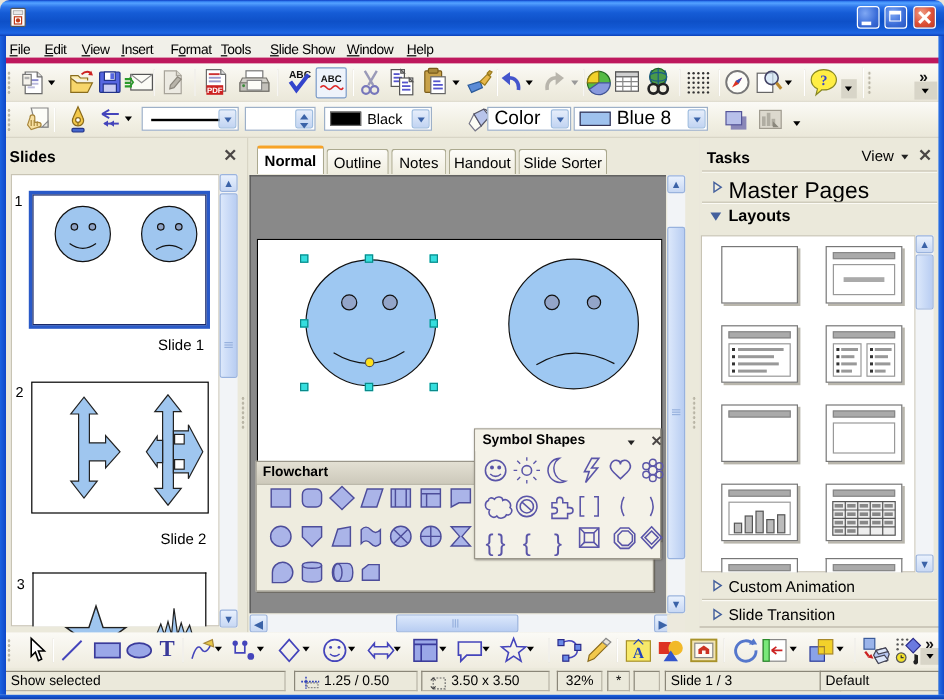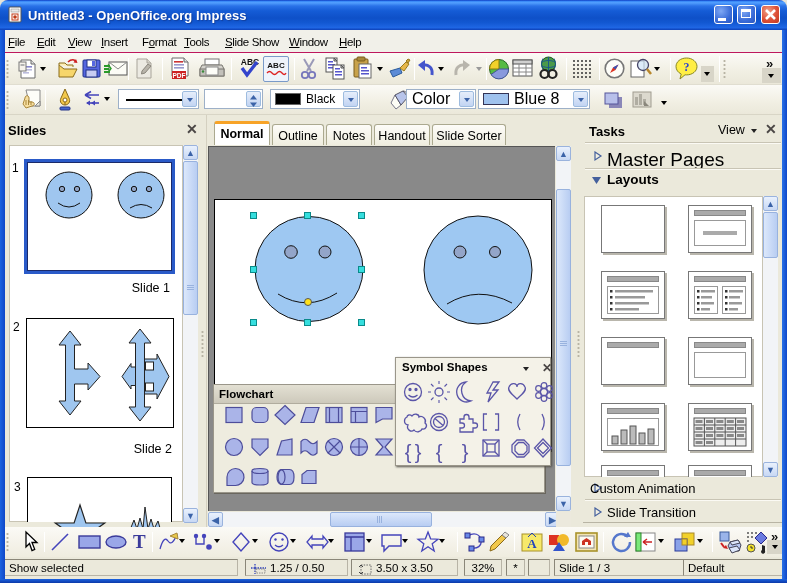--- a/index.html
+++ b/index.html
@@ -6,21 +6,21 @@
 #win{position:absolute;left:0;top:0;width:787px;height:583px}
 .abs{position:absolute}
 
 #titlebar{position:absolute;left:0;top:0;width:787px;height:30px;border-radius:8px 8px 0 0;
 background:linear-gradient(180deg,#0d3cc4 0%,#3c8cf8 5%,#53a0ff 9%,#2a72e8 20%,#155cd6 36%,#0e50c8 60%,#1258d2 76%,#1e66e4 92%,#0c40b8 100%)}
 #titletxt{position:absolute;left:28px;top:8px;color:#fff;font-size:13px;font-weight:bold;text-shadow:1px 1px 1px #123e9a;letter-spacing:.1px}
 .winbtn{position:absolute;top:5px;width:19px;height:19px;border-radius:3px;border:1px solid #fff;
 background:radial-gradient(circle at 35% 30%,#7fa8f4,#3a6cd8 60%,#2a57c0);color:#fff;text-align:center;line-height:17px;font-weight:bold;font-size:12px}
 #btnclose{background:radial-gradient(circle at 35% 30%,#f0a088,#dd5037 55%,#c23a22)}
 
-#menubar{position:absolute;left:3px;top:30px;width:781px;height:23px;background:#f1f0e9;border-bottom:1px solid #be185d;color:#000;font-size:11.5px;letter-spacing:-0.35px}
+#menubar{position:absolute;left:3px;top:30px;width:781px;height:23px;background:#f1f0e9;border-bottom:5px solid #be185d;color:#000;font-size:11.5px;letter-spacing:-0.35px}
 #menubar span{position:absolute;top:6px}
 #menubar u{text-decoration:underline}
 
 .tbar{position:absolute;background:linear-gradient(180deg,#fbfaf6 0%,#f1efe3 60%,#ebe8da 100%)}
 #tb1{left:3px;top:53px;width:781px;height:32px;border-bottom:1px solid #e0ddd0}
 #tb2{left:3px;top:85px;width:781px;height:30px;border-bottom:1px solid #d8d5c6}
 .grip{position:absolute;width:3px;background-image:radial-gradient(circle,#b8b4a4 1px,transparent 1.2px);background-size:3px 4px}
 .vsep{position:absolute;width:1px;background:#cdc9ba;border-right:1px solid #fff}
 .ddarr{position:absolute;width:0;height:0;border-left:3px solid transparent;border-right:3px solid transparent;border-top:4px solid #000}
 
@@ -63,21 +63,20 @@
 svg{position:absolute;overflow:visible}
 </style></head><body>
 <div id="win">
 <div id="titlebar"></div>
 <svg class="abs" style="left:7px;top:6px" width="17" height="17" viewBox="0 0 17 17">
       <rect x="2" y="1" width="12" height="15" rx="1" fill="#fdfdfd" stroke="#555"></rect>
       <rect x="4" y="3" width="8" height="3" fill="#e8e8e8" stroke="#888" stroke-width=".5"></rect>
       <rect x="5" y="8" width="6" height="6" fill="#fff" stroke="#c03a18"></rect>
       <circle cx="8" cy="11" r="1.8" fill="#c03a18"></circle>
     </svg>
-<div id="titletxt">Untitled3 - OpenOffice.org Impress</div>
 <div class="winbtn" style="left:714px">
       <span style="position:absolute;left:3px;top:12px;width:8px;height:3px;background:#fff"></span>
     </div>
 <div class="winbtn" style="left:737px">
       <span style="position:absolute;left:3px;top:3px;width:10px;height:9px;border:1px solid #fff;border-top-width:3px"></span>
     </div>
 <div class="winbtn" id="btnclose" style="left:761px">
       <svg width="17" height="17" viewBox="0 0 17 17" style="left:0;top:0">
         <path d="M4 4l9 9M13 4l-9 9" stroke="#fff" stroke-width="2.6"></path>
       </svg>
@@ -621,21 +620,21 @@
       </div>
 <div class="layoutthumb" style="left:18px;top:350px;height:12px;border-bottom:none;box-shadow:none">
         <div style="position:absolute;left:5px;top:4px;width:52px;height:6px;background:#aaa;border:1px solid #888"></div>
       </div>
 <div class="layoutthumb" style="left:105px;top:350px;height:12px;border-bottom:none;box-shadow:none">
         <div style="position:absolute;left:5px;top:4px;width:52px;height:6px;background:#aaa;border:1px solid #888"></div>
       </div>
 <svg style="left:11px;top:368px" width="8" height="10" viewBox="0 0 8 10">
         <path d="M1 1l6 4-6 4z" fill="#f0eee1" stroke="#44609d" stroke-width="1.2"></path>
       </svg>
-<div style="position:absolute;left:7px;top:366px;font-size:13px">Custom Animation</div>
+<div style="position:absolute;left:24px;top:366px;font-size:13px">Custom Animation</div>
 <div style="position:absolute;left:2px;top:384px;width:196px;height:1px;background:#c8c4b4;box-shadow:0 1px 0 #fbfaf4"></div>
 <svg style="left:11px;top:392px" width="8" height="10" viewBox="0 0 8 10">
         <path d="M1 1l6 4-6 4z" fill="#f0eee1" stroke="#44609d" stroke-width="1.2"></path>
       </svg>
 <div style="position:absolute;left:24px;top:390px;font-size:13px">Slide Transition</div>
 <div style="position:absolute;left:0;top:407px;width:201px;height:1px;background:#b8b4a4"></div>
 </div>
 <div id="tbdraw">
 <div class="grip" style="left:3px;top:5px;height:20px"></div>
 <svg style="left:20px;top:4px" width="15" height="21" viewBox="0 0 15 21">

